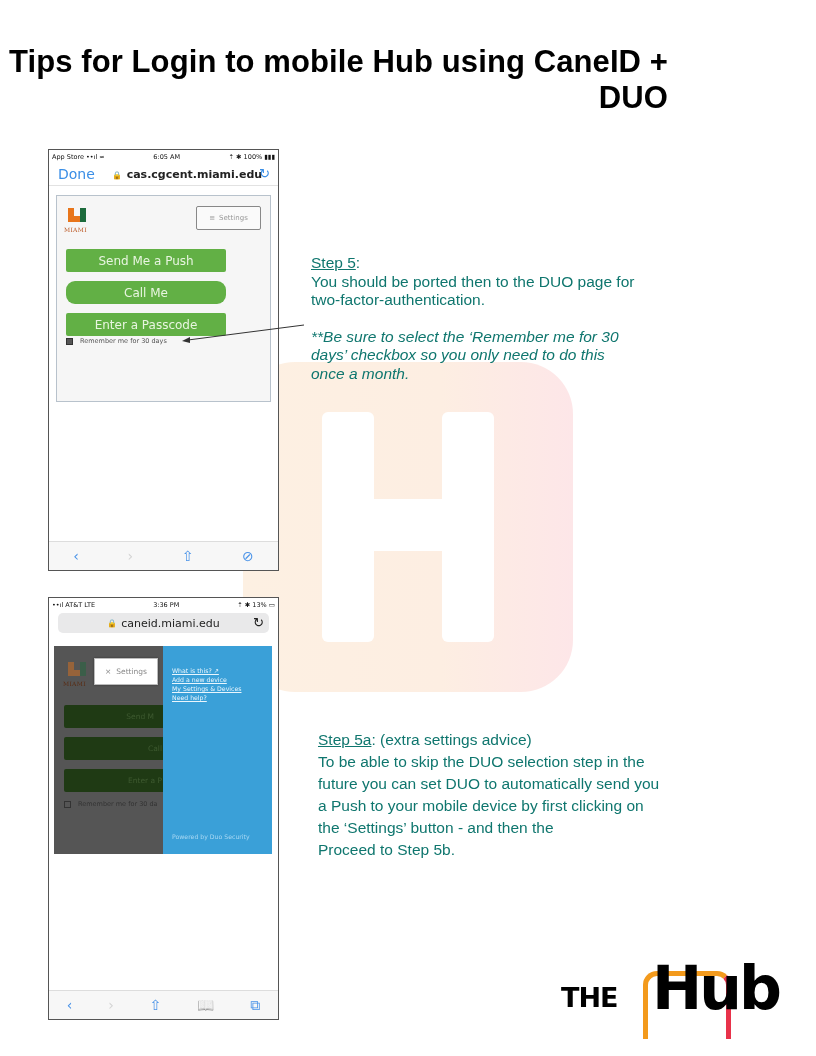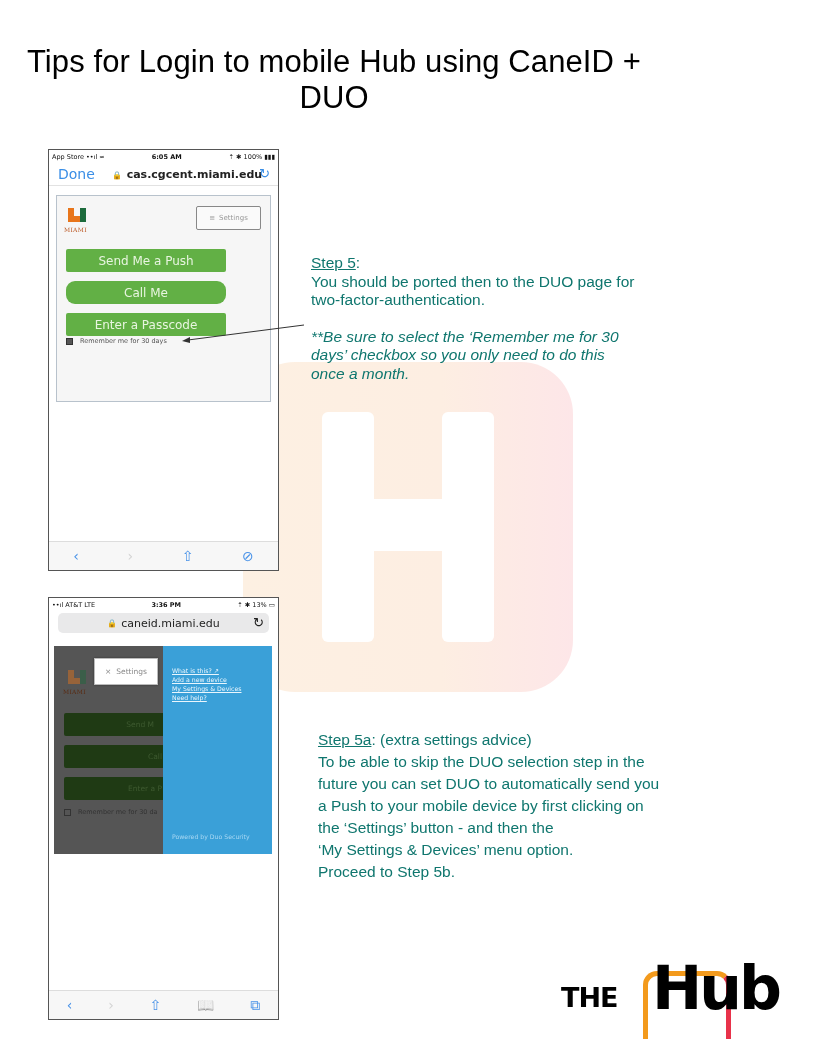--- a/index.html
+++ b/index.html
@@ -1,45 +1,45 @@
 <!DOCTYPE html>
 <html><head>
 <meta charset="utf-8">
 <style>
   html, body { margin:0; padding:0; }
   body { width:816px; height:1056px; position:relative; background:#ffffff; overflow:hidden; font-family:"Liberation Sans", sans-serif; color:#000; }
-  .title { position:absolute; left:0; top:44px; width:668px; text-align:center; font-weight:normal; font-size:31px; letter-spacing:0.1px; }
+  .title { position:absolute; left:0; top:44px; width:668px; text-align:right; font-weight:bold; font-size:31px; letter-spacing:0.1px; }
   
   .wm { position:absolute; left:243px; top:362px; width:330px; height:330px; border-radius:52px; background:linear-gradient(90deg,#fdf0e2 0%,#fdeee2 60%,#fde6e8 100%); }
   .wm .bar { position:absolute; background:#ffffff; border-radius:6px; }
   
   .phone { position:absolute; left:48px; width:229px; border:1px solid #555; background:#fff; overflow:hidden; font-family:"DejaVu Sans", sans-serif;margin-top:15px; }
   .status { height:13px; font-size:6.5px; display:flex; align-items:center; justify-content:space-between; padding:0 3px; color:#111; }
-  .status .mid { font-weight:bold; }
+  .status .mid { font-weight:normal; }
   .urlbar { height:22px; display:flex; align-items:center; font-size:11px; position:relative; }
   .done { color:#3a8ee6; font-size:14px; margin-left:9px; }
   .url { font-weight:bold; font-size:11px; margin-left:18px; color:#222; }
   .reload { position:absolute; right:8px; top:3px; color:#3a8ee6; font-size:13px; }
   .divider { height:1px; background:#e2e2e2; }
   .toolbar { position:absolute; left:0; right:0; bottom:0; height:28px; background:#f7f7f7; border-top:1px solid #ddd; display:flex; align-items:center; justify-content:space-around; color:#4a93e8; font-size:14px; }
   .toolbar .dim { color:#d4d4d4; }
   .duo { position:absolute; left:7px; top:45px; width:213px; height:205px; background:#f6f6f6; border:1px solid #b8c2cc; }
   .logo-u { position:absolute; left:11px; top:12px; width:18px; height:14px; }
   .logo-u .l { position:absolute; left:0; top:0; width:6px; height:14px; background:#e8751a; }
   .logo-u .b { position:absolute; left:0; top:8px; width:18px; height:6px; background:#e8751a; }
   .logo-u .r { position:absolute; right:0; top:0; width:6px; height:14px; background:#1d6b3c; }
   .miami { position:absolute; left:7px; top:30px; font-family:"DejaVu Serif", serif; font-size:6px; color:#b8501a; letter-spacing:0.3px; }
   .settings-btn { position:absolute; right:9px; top:10px; width:63px; height:22px; border:1.5px solid #888; border-radius:2px; background:#fafafa; font-size:7px; color:#999; display:flex; align-items:center; justify-content:center; gap:4px; }
   .g-btn { position:absolute; left:9px; width:160px; height:23px; background:#62b045; border-radius:2px; color:#e8f5e0; font-size:12px; display:flex; align-items:center; justify-content:center; }
   .remember { position:absolute; left:9px; top:141px; font-size:6.5px; color:#555; display:flex; align-items:center; gap:7px; }
   .cb { width:5px; height:5px; background:#555; border:0.5px solid #333; }
   
   .urlpill { position:absolute; left:9px; right:9px; top:2px; height:20px; background:#e9e9ea; border-radius:5px; display:flex; align-items:center; justify-content:center; font-size:11px; color:#222; }
   .duo2 { position:absolute; left:5px; top:48px; width:218px; height:208px; background:#555; overflow:hidden; }
-  .duo2 .left { position:absolute; left:0; top:12px; width:109px; height:208px; }
+  .duo2 .left { position:absolute; left:0; top:4px; width:109px; height:208px; }
   .dim-btn { position:absolute; left:10px; width:160px; height:23px; background:#1f3a14; border-radius:2px; color:#3e5a30; font-size:7.5px; display:flex; align-items:center; justify-content:center; }
   .panel { position:absolute; left:109px; top:0; width:109px; height:208px; background:#3aa0d8; }
   .panel a { display:block; color:#eaf6fd; font-size:6.2px; text-decoration:underline; margin-left:9px; line-height:9px; }
   .powered { position:absolute; left:9px; bottom:14px; font-size:6.2px; color:#a9d8f3; }
   .pop { position:absolute; left:40px; top:12px; width:62px; height:25px; background:#fff; border:1px solid #bbb; font-size:7.5px; color:#888; display:flex; align-items:center; justify-content:center; gap:5px; box-shadow:0 0 2px rgba(0,0,0,.4); }
   
   .txt { position:absolute; font-size:15.5px; line-height:18.5px; color:#0f766e; }
   .u { text-decoration:underline; }
   .it { font-style:italic; }
   
@@ -163,21 +163,20 @@
   <div class="it">days’ checkbox so you only need to do this</div>
   <div class="it">once a month.</div>
 </div>
 
 <div class="txt" style="left:318px;top:729px;line-height:22px;">
   <div><span class="u">Step 5a</span><span>: (extra settings advice)</span></div>
   <div>To be able to skip the DUO selection step in the</div>
   <div>future you can set DUO to automatically send you</div>
   <div>a Push to your mobile device by first clicking on</div>
   <div>the ‘Settings’ button - and then the</div>
-  <div>‘My Settings &amp; Devices’ menu option.</div>
   <div>Proceed to Step 5b.</div>
 </div>
 
 <div class="hub">
   <div class="the">THE</div>
   <div class="frame"></div>
   <div class="word">Hub</div>
 </div>
 
 </body></html>

